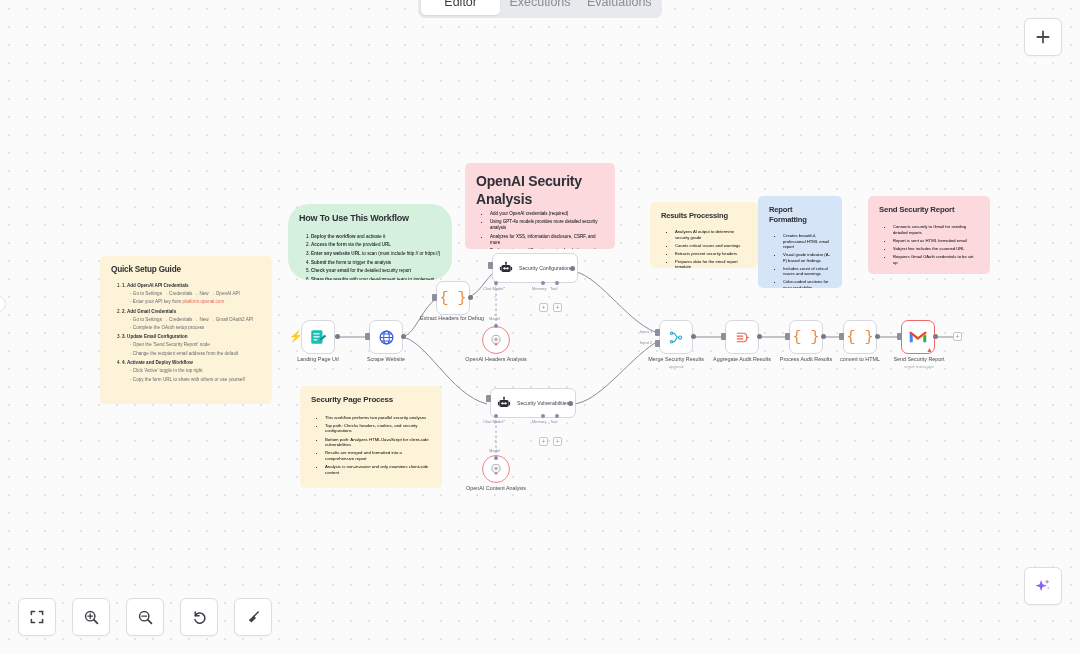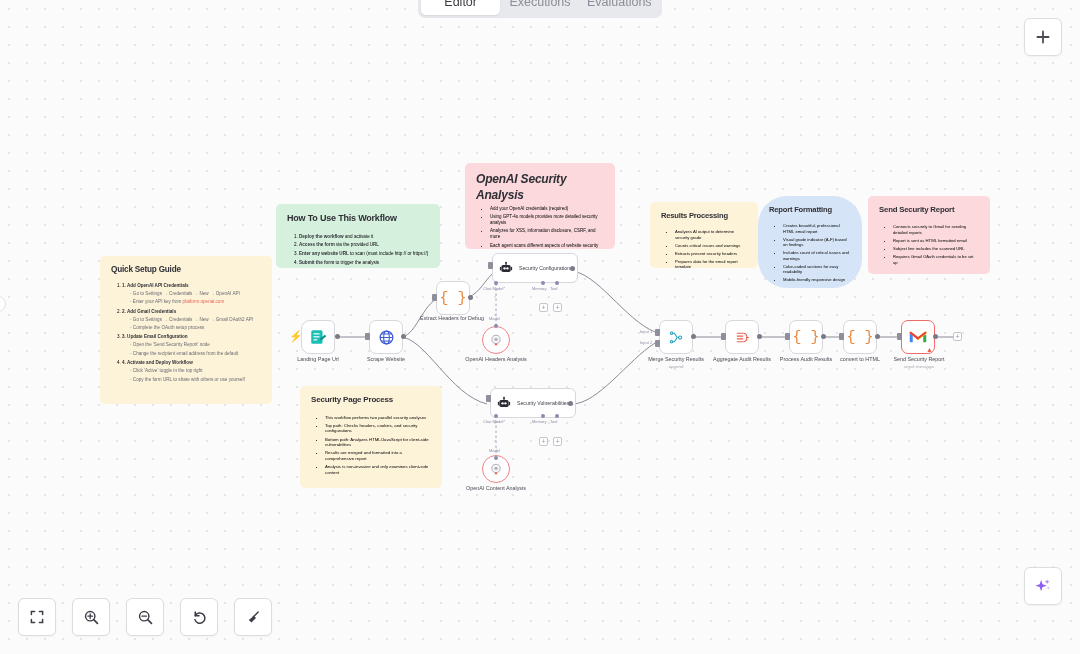--- a/index.html
+++ b/index.html
@@ -94,27 +94,27 @@
   .sticky b { font-weight: 700; color: #2f2f36; }
   .lnk { color: #e8655a; }
 
   .yellow { background: #fdf3d8; }
   .green  { background: #d6f0de; }
   .pink   { background: #fbd9dd; }
   .blue   { background: #d6e4f7; }
 
   #note-quick  { left: 100px;  top: 256px; width: 172px; height: 148px; font-size: 4.6px; }
   #note-quick h3 { font-size: 8.2px; }
-  #note-how    { left: 276px; top: 204px; width: 164px; height: 64px; font-size: 4.6px; }
+  #note-how    { left: 288px; top: 204px; width: 164px; height: 76px; font-size: 4.6px; border-radius: 21px; }
   #note-how h3 { font-size: 9px; margin-bottom: 9px; }
   #note-openai { left: 465px; top: 163px; width: 150px; height: 86px; font-size: 4.5px; }
-  #note-openai h3 { font-size: 12px; margin-bottom: 2px; font-style: italic; }
+  #note-openai h3 { font-size: 14px; margin-bottom: 2px; }
   #note-results { left: 650px; top: 202px; width: 108px; height: 66px; font-size: 4.2px; }
   #note-results h3 { font-size: 7.6px; margin-bottom: 8px; }
-  #note-report { left: 758px; top: 196px; width: 104px; height: 92px; font-size: 4.2px; border-radius: 29px; }
+  #note-report { left: 758px; top: 196px; width: 84px; height: 92px; font-size: 4.2px; }
   #note-report h3 { font-size: 7.6px; margin-bottom: 8px; }
   #note-send   { left: 868px; top: 196px; width: 122px; height: 78px; font-size: 4.2px; }
   #note-send h3 { font-size: 7.8px; margin-bottom: 9px; }
   #note-audit  { left: 300px; top: 386px; width: 142px; height: 102px; font-size: 4.3px; }
   #note-audit h3 { font-size: 8px; margin-bottom: 9px; }
 
   
   .node {
     position: absolute;
     background: #fff;

